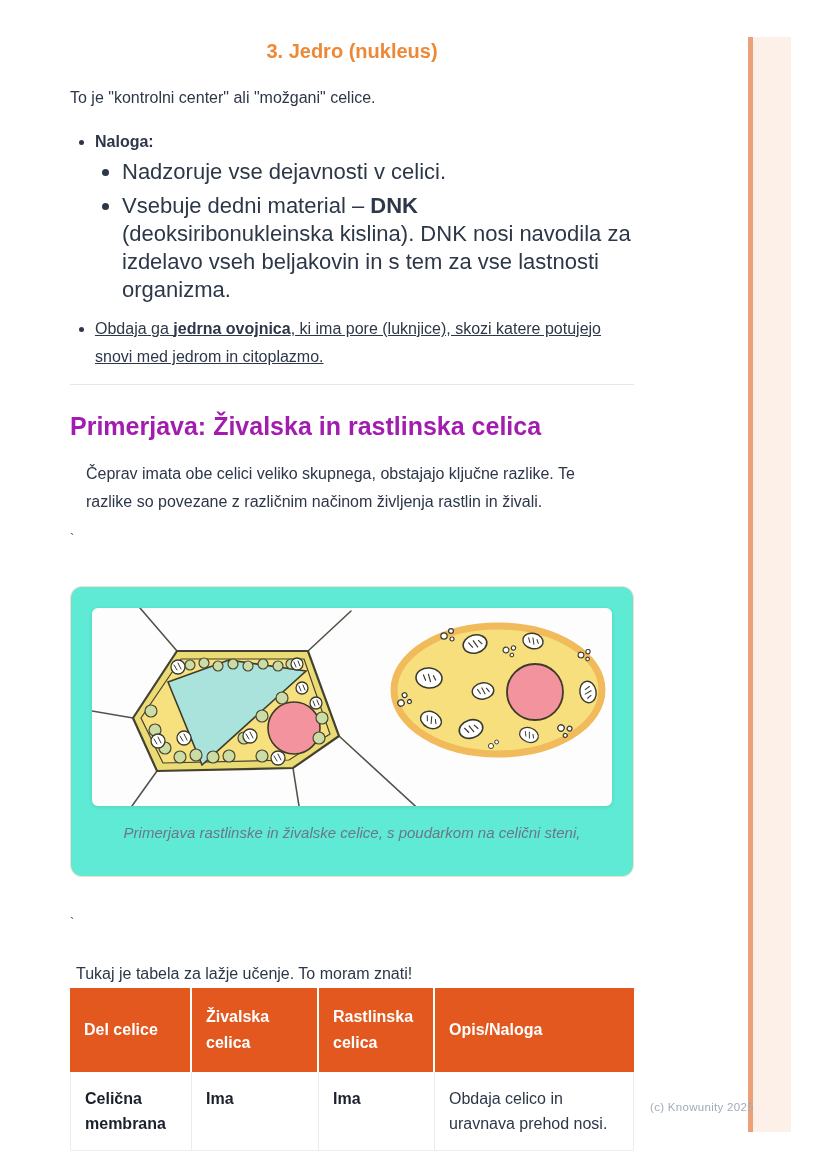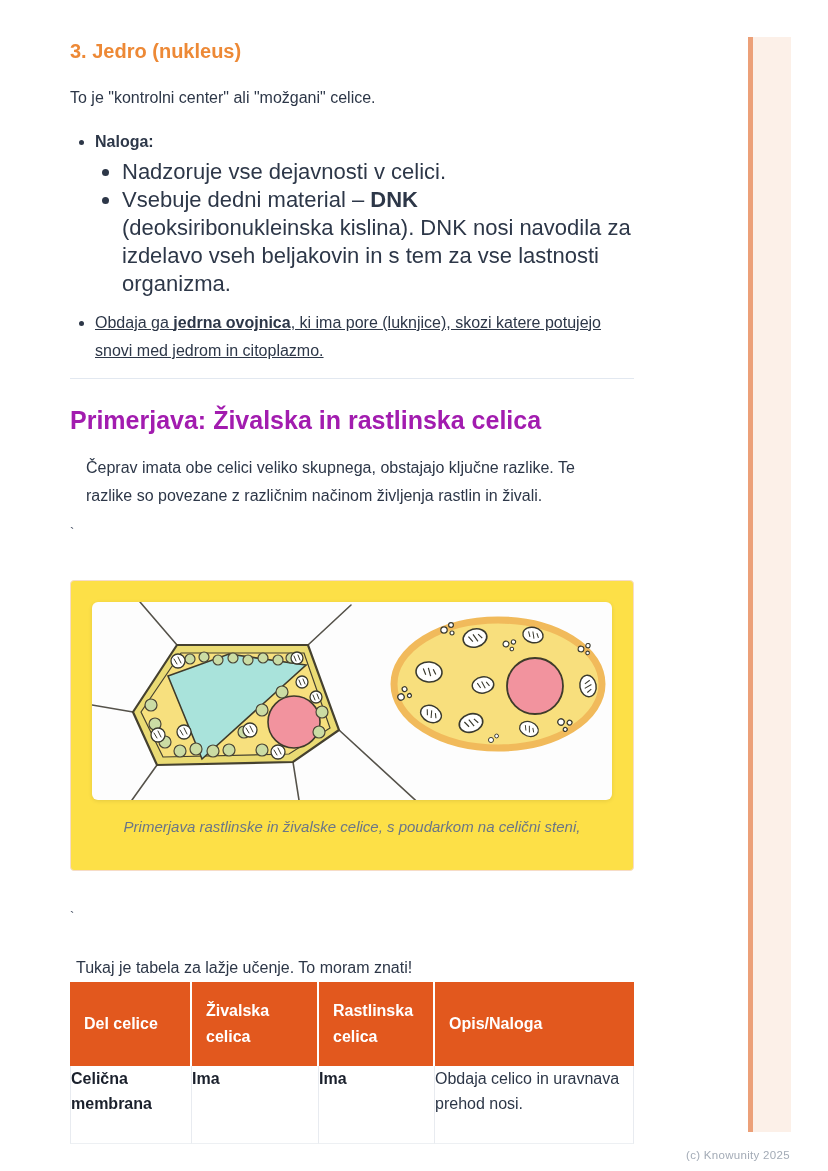--- a/index.html
+++ b/index.html
@@ -1,60 +1,60 @@
 <!DOCTYPE html>
 <html><head>
 <meta charset="utf-8">
 <style>
   html,body{margin:0;padding:0;background:#fff;}
   .page{position:relative;width:828px;height:1171px;background:#ffffff;overflow:hidden;
         font-family:"Liberation Sans",sans-serif;color:#2D3748;}
   .content{position:absolute;left:70px;top:0;width:564px;}
 
-  h2.sec{color:#ED8936;font-size:20px;line-height:23px;font-weight:700;margin:40px 0 0;}
+  h2.sec{color:#ED8936;font-size:20px;line-height:23px;font-weight:700;margin:40px 0 0;text-align:center;}
   h1.sec{color:#a21caf;font-size:25px;line-height:29px;font-weight:700;margin:27px 0 0;}
   .p{font-size:16px;line-height:28px;margin:21px 0 0;}
   .p2{font-size:16px;line-height:28px;margin:19px 16px 0;}
 
   ul.lvl1{margin:16px 0 0;padding-left:25px;list-style:disc;}
   ul.lvl1>li{font-size:16px;line-height:28px;}
   ul.lvl1>li+li{margin-top:11px;text-decoration:underline;}
   ul.lvl2{margin:2px 0 0;padding-left:27px;list-style:disc;}
   ul.lvl2>li{font-size:22px;line-height:28px;}
-  ul.lvl2>li+li{margin-top:0;}
+  ul.lvl2>li+li{margin-top:6px;}
 
   hr.divider{border:none;border-top:1px solid #E2E8F0;margin:13px 0 0;}
 
   .tick{font-size:13px;line-height:21px;color:#4A5568;margin:12px 0 0;}
   .tick2{font-size:13px;line-height:21px;color:#4A5568;margin:35px 0 0;}
 
-  .figure-card{margin:37px 0 0;border:1px solid #F6DCC8;border-radius:4px;
-               background:#fde047;padding:21px 21px 30px;}
+  .figure-card{margin:37px 0 0;border:1px solid #F6DCC8;border-radius:12px;
+               background:#5eead4;padding:21px 21px 30px;}
   .diagram-panel{background:#FDFDFD;border-radius:6px;height:198px;overflow:hidden;
                  box-shadow:0 1px 4px rgba(0,0,0,.10);}
   .diagram-panel svg{display:block;width:100%;height:198px;}
   .caption{margin-top:13px;font-style:italic;color:#6B7686;font-size:15px;
            line-height:27px;text-align:center;}
 
   .table-intro{font-size:16px;line-height:28px;margin:27px 6px 0;}
 
   table.cmp{width:564px;border-collapse:separate;border-spacing:0;table-layout:fixed;}
   table.cmp th{background:#E2581E;color:#fff;font-weight:700;font-size:16px;line-height:26px;
                text-align:left;padding:16px 14px;vertical-align:middle;}
   table.cmp th.sep{border-right:2px solid #ffffff;}
-  table.cmp td{background:#fff;font-size:16px;line-height:25px;padding:0;vertical-align:top;
+  table.cmp td{background:#fff;font-size:16px;line-height:25px;padding:14px;vertical-align:top;
                border-right:1px solid #E8EBF0;border-bottom:1px solid #EDF0F3;height:78px;box-sizing:border-box;}
   table.cmp td:first-child{border-left:1px solid #E8EBF0;}
   table.cmp td strong{color:#1A202C;}
   .c1{width:122px;} .c2{width:127px;} .c3{width:116px;} .c4{width:199px;}
 
   .edge-bar{position:absolute;left:748px;top:37px;width:38px;height:1095px;
             background:#FCF0E8;border-left:5px solid #ECA078;z-index:1;}
-  .watermark{position:absolute;left:686px;top:1101px;font-size:11.5px;letter-spacing:.3px;
-             color:#A3ABB6;z-index:3;white-space:nowrap;margin-top:48px;}
+  .watermark{position:absolute;left:650px;top:1101px;font-size:11.5px;letter-spacing:.3px;
+             color:#A3ABB6;z-index:3;white-space:nowrap;}
 </style>
 </head>
 <body>
 
 <div class="page">
   <div class="edge-bar"></div>
   <div class="watermark">(c) Knowunity 2025</div>
 
   <div class="content">
 

